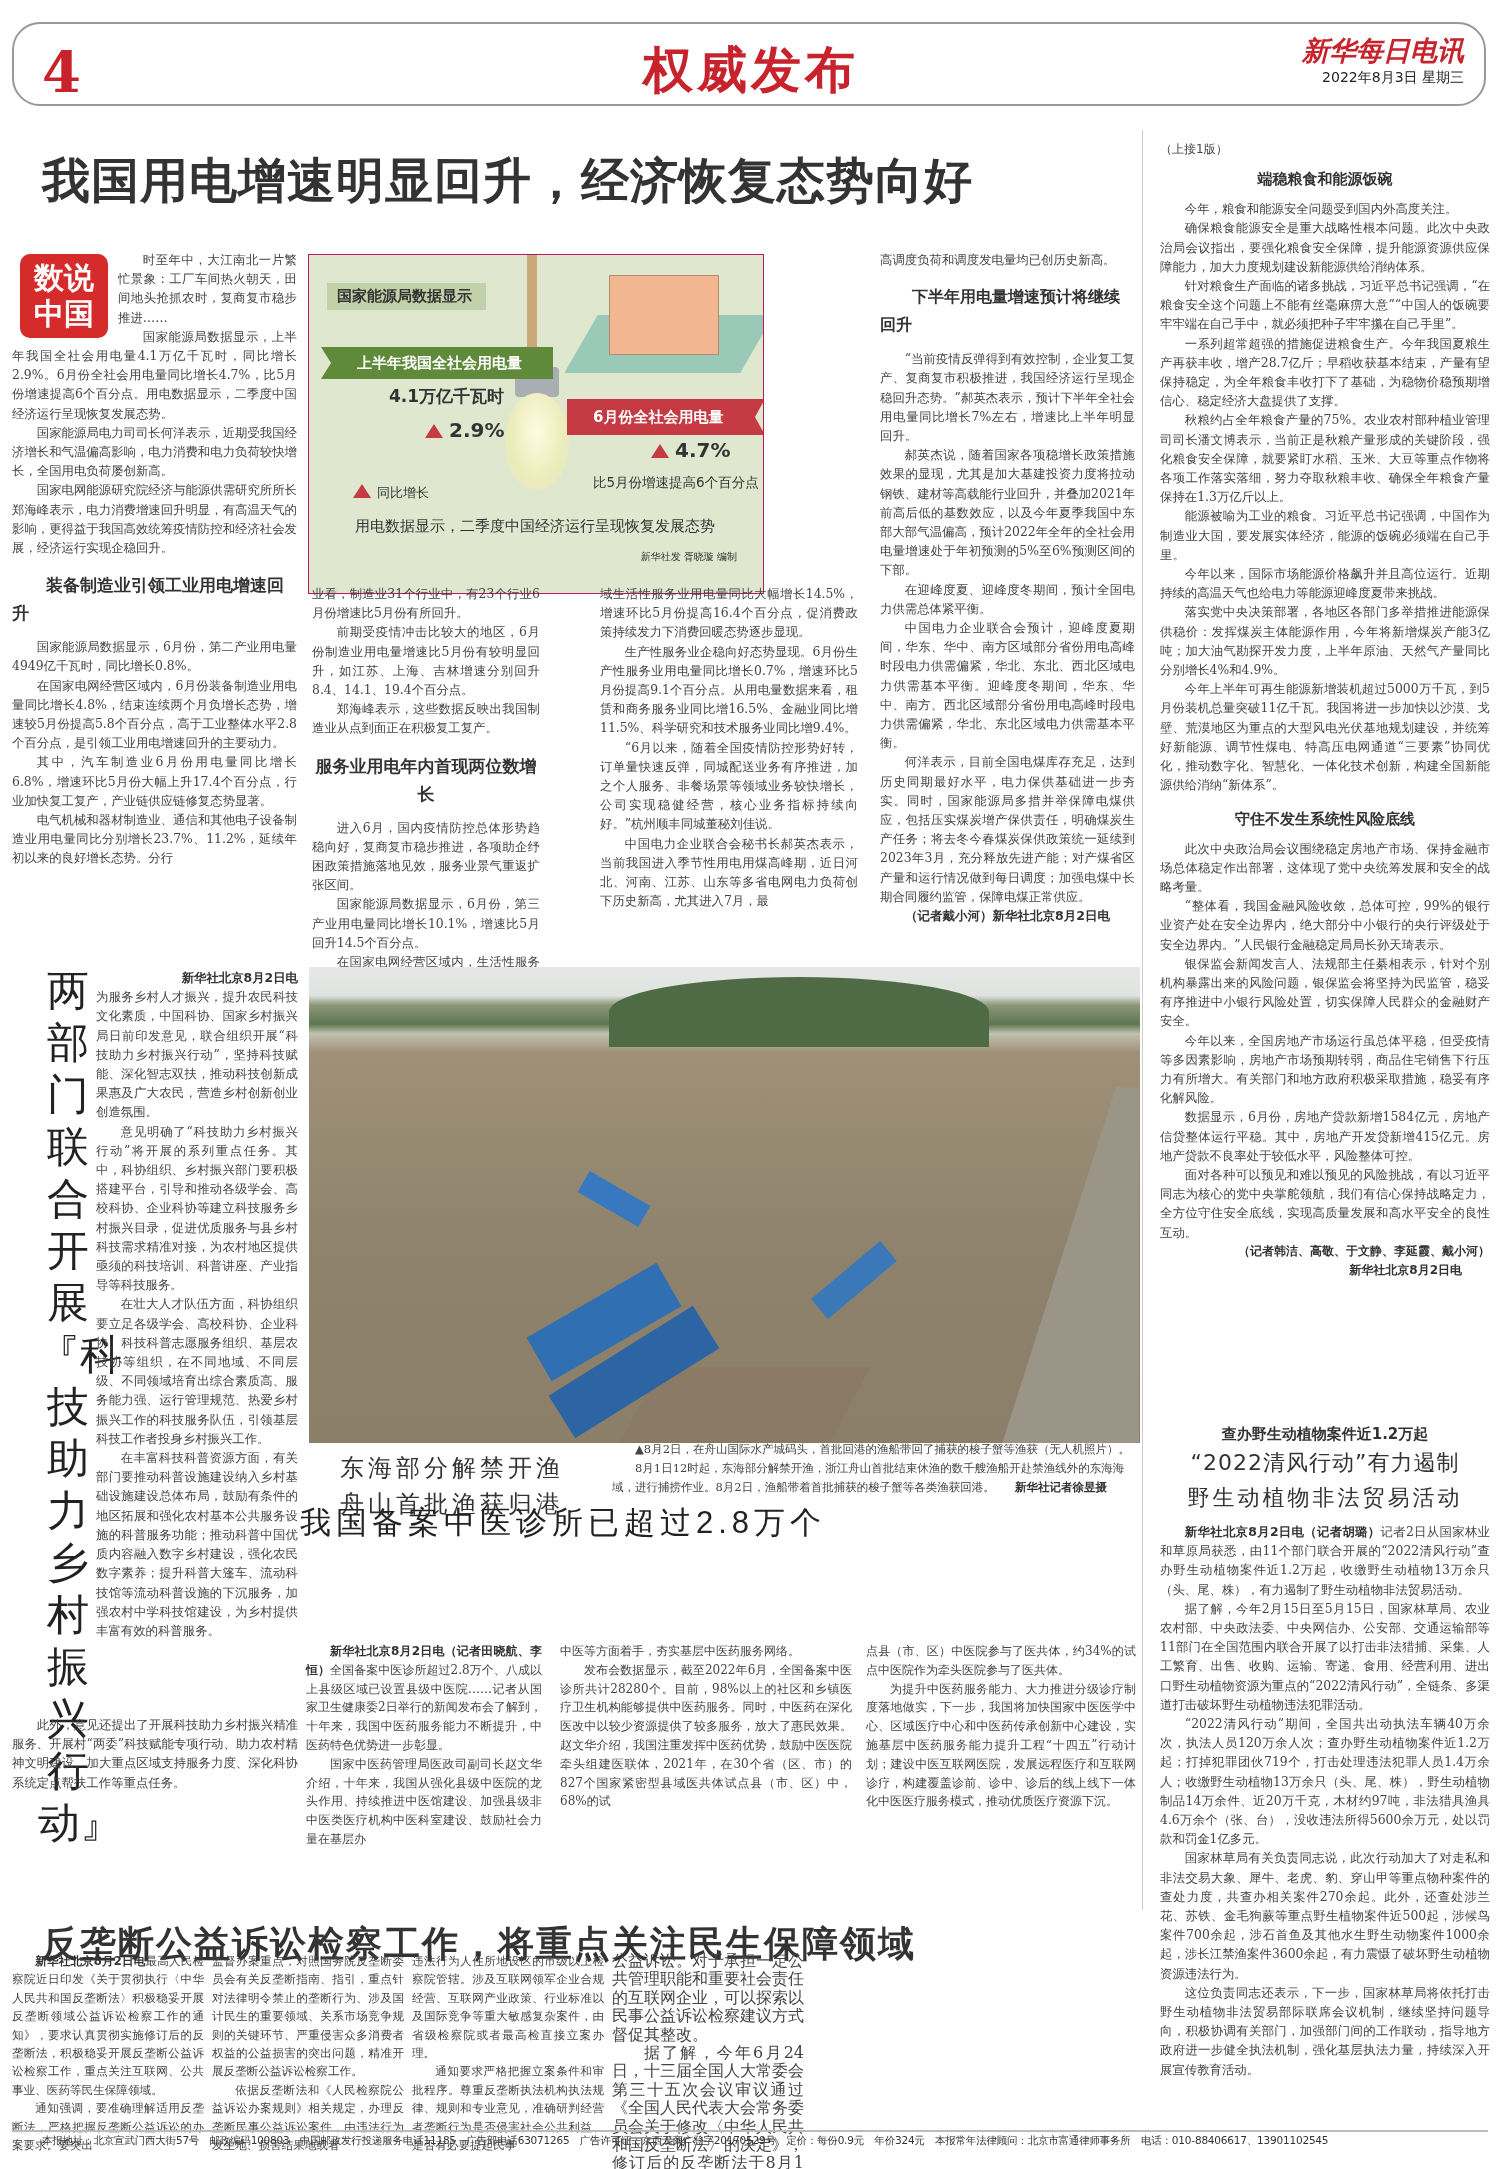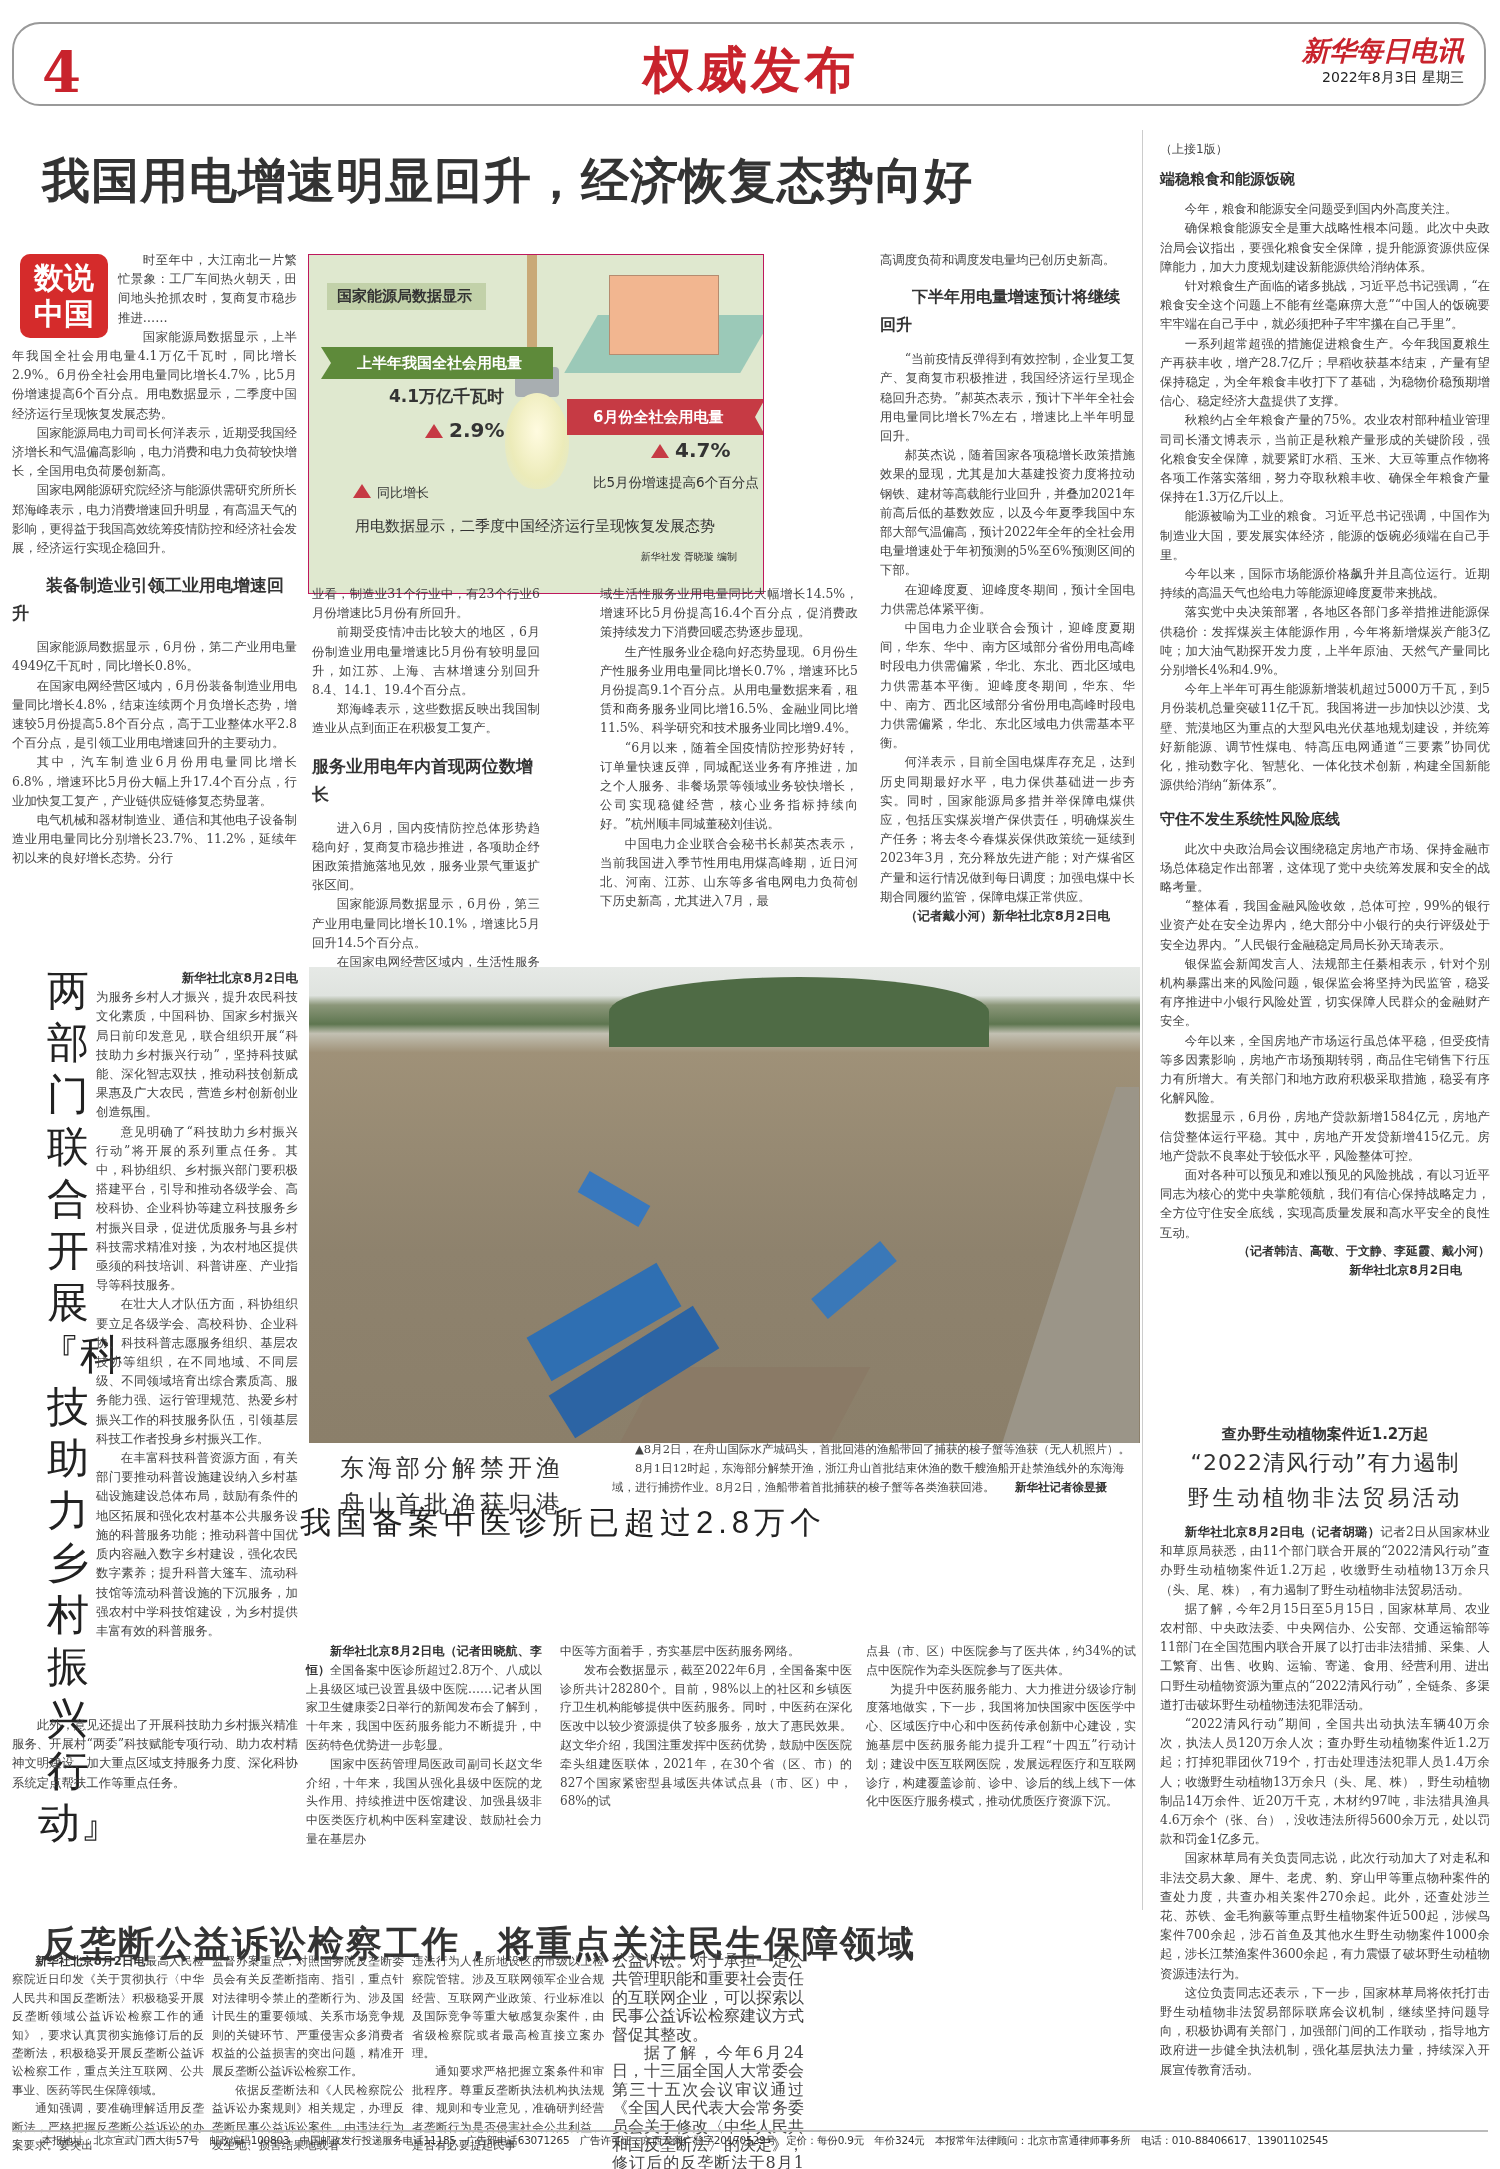--- a/index.html
+++ b/index.html
@@ -8,21 +8,21 @@
 .abs{position:absolute}
 .hdr{left:12px;top:22px;width:1474px;height:84px;border:2px solid #999;border-radius:28px;background:#fff}
 .pgno{left:28px;top:18px;font-size:56px;line-height:60px;font-weight:bold;color:#c8232c;font-family:"DejaVu Serif",serif}
 .section{left:0;width:1474px;top:16px;text-align:center;font-size:50px;line-height:60px;font-weight:bold;color:#c8232c;letter-spacing:4px;font-family:"DejaVu Serif",serif}
 .brand{right:20px;top:10px;text-align:right}
 .brand .logo{font-size:27px;line-height:34px;font-weight:bold;color:#c8232c;font-style:italic;font-family:"DejaVu Serif",serif}
 .brand .date{font-size:14px;line-height:18px;color:#222;font-family:"DejaVu Sans",sans-serif}
 .h-main{left:42px;top:150px;font-size:48px;line-height:60px;font-weight:bold;color:#333;letter-spacing:1px;font-family:"DejaVu Sans",sans-serif}
 .col p{text-indent:2em;text-align:justify}
 .sub{font-family:"DejaVu Sans",sans-serif;font-weight:bold;color:#333;font-size:17px;line-height:28px;margin:14px 0 10px}
-.sub.center{text-align:left}
+.sub.center{text-align:center}
 .stamp{width:88px;height:84px;background:#d52b2b;border-radius:10px;color:#fff;font-size:30px;line-height:36px;text-align:center;font-weight:bold;padding-top:6px;font-family:"DejaVu Serif",serif;float:left;margin:4px 10px 4px 8px}
 .divider{width:1px;background:#ccc}
 .infographic{left:308px;top:254px;width:456px;height:340px;background:#dfe8cf;border:1px solid #be185d;overflow:hidden}
 .ig-banner{left:18px;top:28px;padding:4px 14px 4px 10px;background:#c2d1a9;color:#333;font-size:15px;font-weight:bold;font-family:"DejaVu Sans",sans-serif}
 .ig-green{left:12px;top:92px;width:232px;height:32px;background:#5e8a3a;color:#fff;font-size:15px;line-height:32px;padding-left:36px;font-weight:bold;font-family:"DejaVu Sans",sans-serif;clip-path:polygon(0 0,100% 0,100% 100%,0 100%,10px 50%)}
 .ig-red{left:258px;top:144px;width:198px;height:36px;background:#c63a44;color:#fff;font-size:15px;line-height:36px;padding-left:26px;font-weight:bold;font-family:"DejaVu Sans",sans-serif;clip-path:polygon(0 0,100% 0,calc(100% - 10px) 50%,100% 100%,0 100%)}
 .ig-txt{font-family:"DejaVu Sans",sans-serif;color:#333}
 .tri{display:inline-block;width:0;height:0;border-left:9px solid transparent;border-right:9px solid transparent;border-bottom:14px solid #c63a44;vertical-align:-1px;margin-right:6px}
 .bulb{left:218px;top:0;width:10px;height:112px;background:#c9a977}
 .bulbglass{left:196px;top:138px;width:64px;height:96px;background:radial-gradient(ellipse at 50% 40%,#fffbe0,#ecebb9 60%,#dfe8cf 100%);border-radius:50% 50% 46% 46%}

